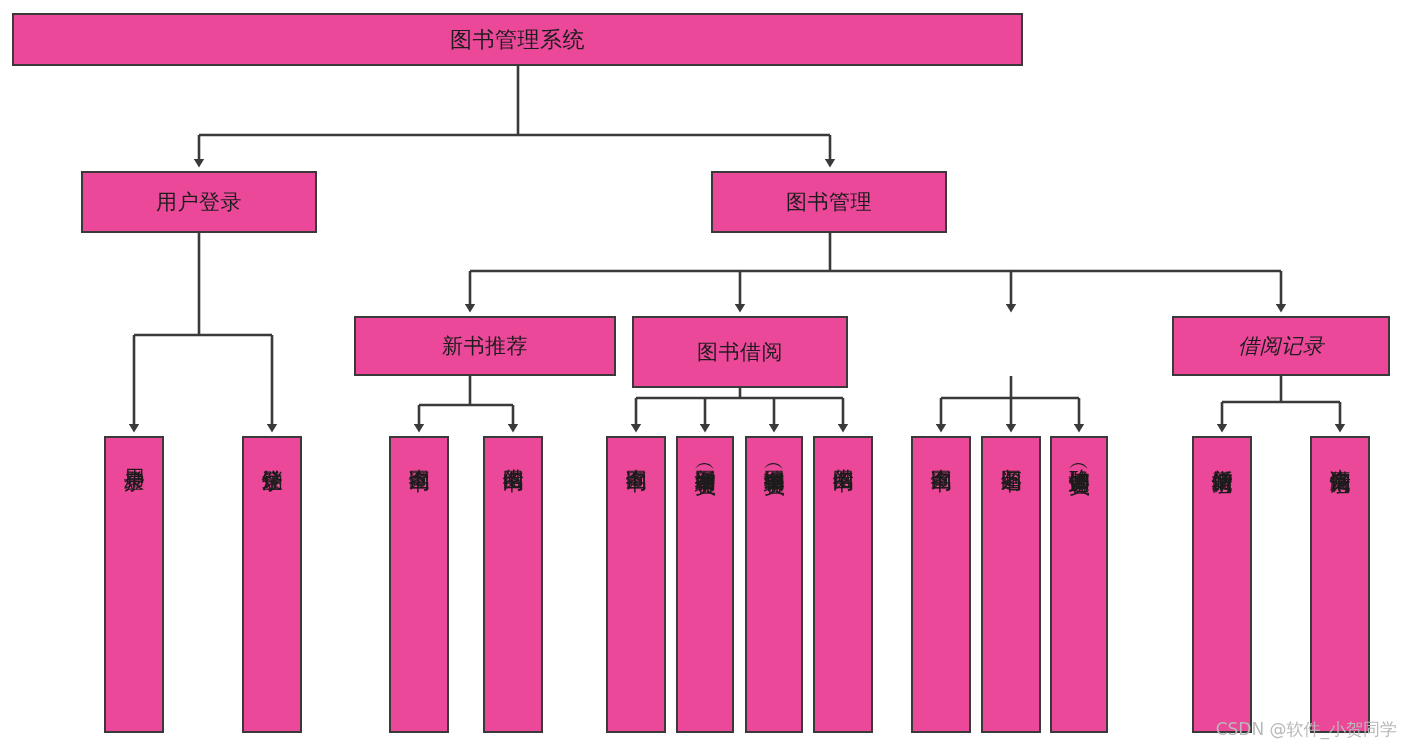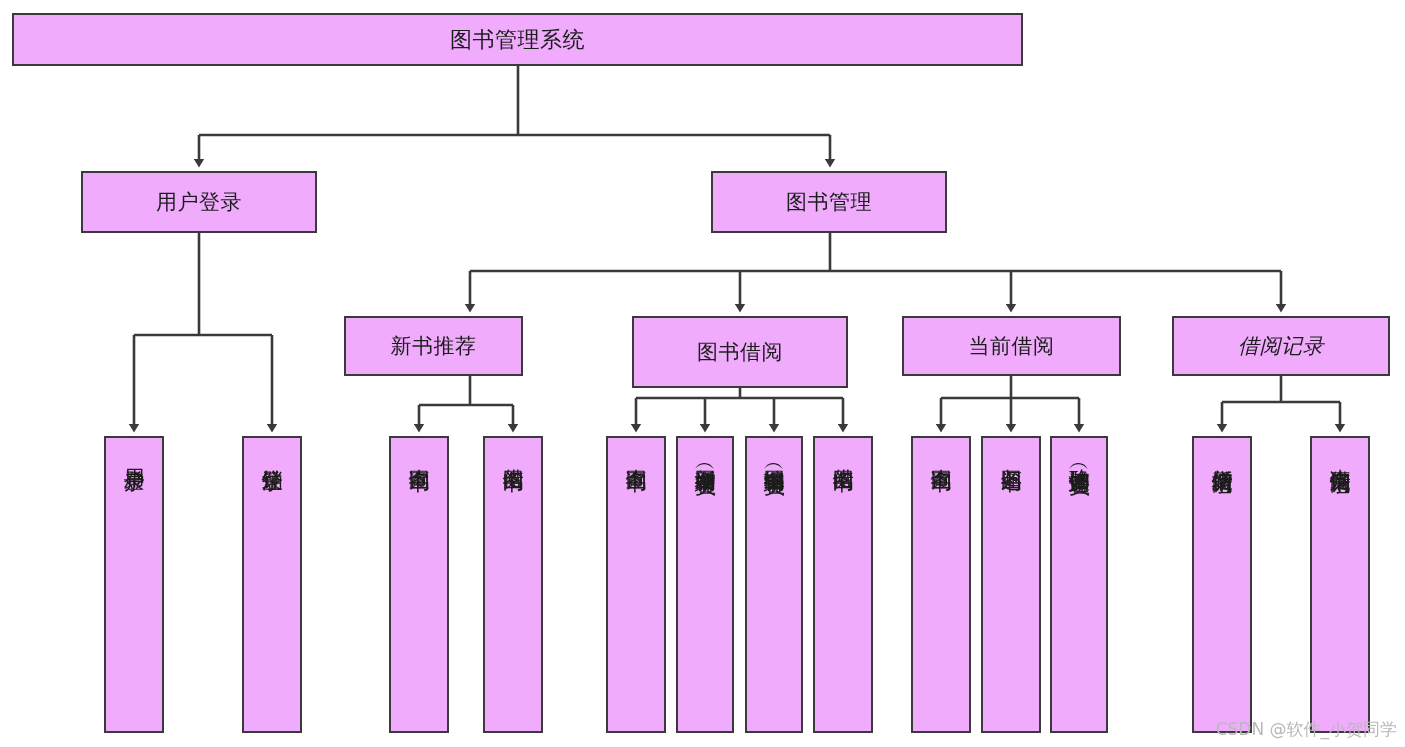--- a/index.html
+++ b/index.html
@@ -22,21 +22,21 @@
     left: 0;
     top: 0;
     width: 1405px;
     height: 747px;
     pointer-events: none;
   }
   .node {
     position: absolute;
     box-sizing: border-box;
     border: 2px solid #3a3a3a;
-    background: #f0abfc;
+    background: #ec4899;
     display: flex;
     align-items: center;
     justify-content: center;
     color: #1c1c1c;
     z-index: 2;
   }
   .node-label {
     display: block;
     text-align: center;
     line-height: 1.18;
@@ -138,29 +138,26 @@
     <span class="node-label">图书管理系统</span>
   </div>
 
   <div class="node h" style="left:81px; top:171px; width:236px; height:62px;">
     <span class="node-label">用户登录</span>
   </div>
   <div class="node h" style="left:711px; top:171px; width:236px; height:62px;">
     <span class="node-label">图书管理</span>
   </div>
 
-  <div class="node h" style="left:344px; top:316px; width:179px; height:60px;">
+  <div class="node h" style="left:354px; top:316px; width:262px; height:60px;">
     <span class="node-label">新书推荐</span>
   </div>
   <div class="node h" style="left:632px; top:316px; width:216px; height:72px;">
     <span class="node-label">图书借阅</span>
   </div>
-  <div class="node h" style="left:902px; top:316px; width:219px; height:60px;">
-    <span class="node-label">当前借阅</span>
-  </div>
   <div class="node h" style="left:1172px; top:316px; width:218px; height:60px;font-style:italic;">
     <span class="node-label">借阅记录</span>
   </div>
 
   <div class="node v" style="left:104px; top:436px; width:60px; height:297px;">
     <span class="node-label">用户登录</span>
   </div>
   <div class="node v" style="left:242px; top:436px; width:60px; height:297px;">
     <span class="node-label">注销登录</span>
   </div>

